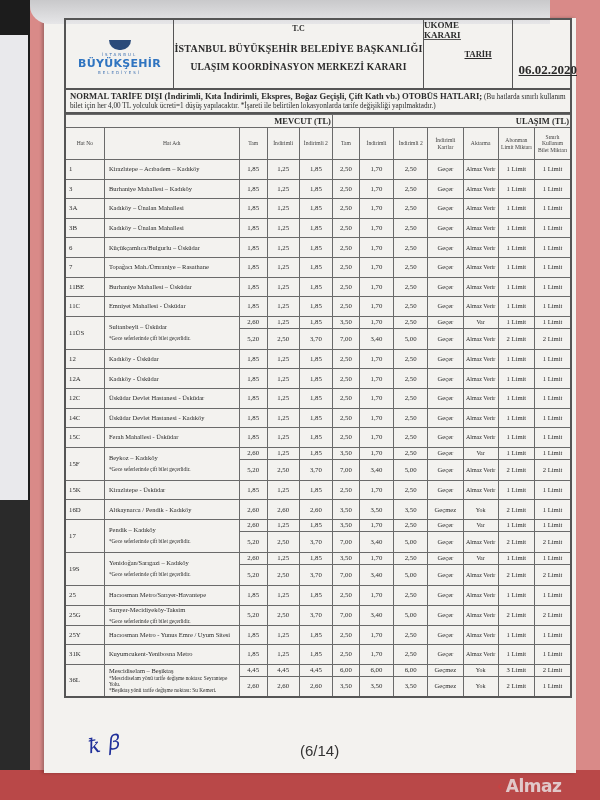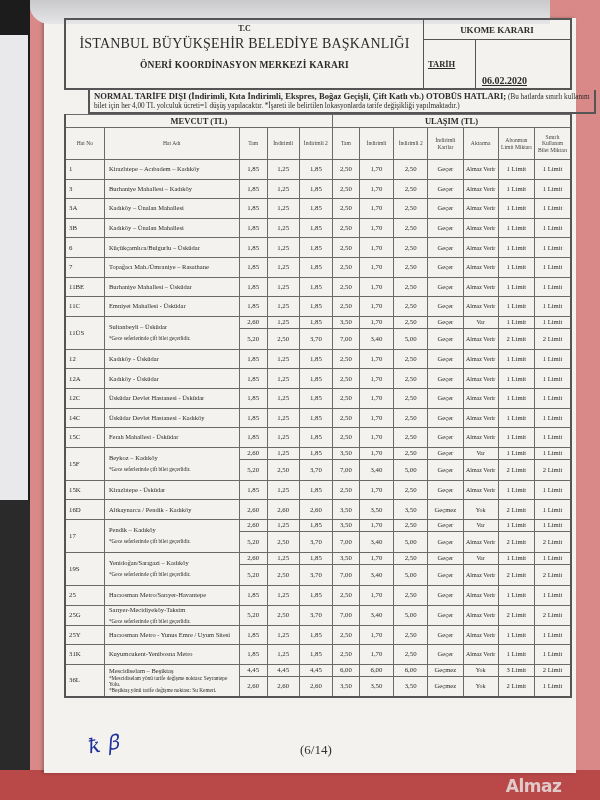--- a/index.html
+++ b/index.html
@@ -33,73 +33,79 @@
   .logo-box {
     width:108px; border-right:1.5px solid #555;
     display:flex; flex-direction:column; align-items:center; justify-content:center;
     padding-top:6px;
   }
   .logo-emblem { width:22px; height:10px; border-radius:0 0 11px 11px; background:#2b4b7a; margin-bottom:2px; }
   .logo-top, .logo-bottom { font-family:"DejaVu Sans", sans-serif; font-size:4px; letter-spacing:2px; color:#3c6fb0; }
   .logo-main { font-family:"DejaVu Sans", sans-serif; font-weight:bold; font-size:11px; color:#2f74c0; letter-spacing:0.3px; }
   .title-box { flex:1; border-right:1.5px solid #555; text-align:center; padding-top:4px; }
   .title-tc { font-size:8px; font-weight:bold; }
-  .title-l1 { font-size:14px; font-weight:normal; margin-top:3px; letter-spacing:0.2px; }
+  .title-l1 { font-size:10px; font-weight:bold; margin-top:10px; letter-spacing:0.2px; }
   .title-l2 { font-size:9.5px; font-weight:bold; margin-top:8px; letter-spacing:0.2px; }
-  .ukome { width:146px; display:flex; flex-direction:column; }
+  .ukome { width:146px; display:flex; flex-direction:row; }
   .ukome-head { height:20px; border-bottom:1.5px solid #555; font-size:9px; font-weight:bold; display:flex; align-items:center; justify-content:center; }
   .ukome-row { flex:1; display:flex; border-bottom:1.5px solid #555;text-decoration:underline; }
   .ukome-row:last-child { border-bottom:none; }
   .ukome-k { width:52px; border-right:1.5px solid #555; font-size:8.5px; font-weight:bold; display:flex; align-items:center; padding-left:4px; }
-  .ukome-v { flex:1; font-size:10px; font-weight:bold; display:flex; align-items:center; padding-left:6px;margin-top:32px; }
+  .ukome-v { flex:1; font-size:13px; font-weight:bold; display:flex; align-items:center; padding-left:6px;margin-top:32px; }
   .note-box {
     width:508px; border:2px solid #555; border-top:none;
-    padding:2px 4px 2px 4px; font-size:7.2px; line-height:8.5px;margin-left:24px;
+    padding:2px 4px 2px 4px; font-size:7.2px; line-height:8.5px;
   }
   .note-box .b { font-weight:bold; font-size:8.6px; }
   table.tariff {
     width:508px; border-collapse:collapse; border:2.5px solid #555; border-top:1.5px solid #555;
     font-size:6.6px; table-layout:fixed;
   }
   table.tariff td, table.tariff th {
     border:1px solid #6a6a6a; text-align:center; vertical-align:middle; font-weight:normal;
     padding:0 1px; line-height:8px;
   }
-  table.tariff th.group { font-weight:bold; font-size:8.5px; height:13px; }
+  table.tariff th.group { font-weight:bold; font-size:8.5px; height:13px;text-align:right; }
   table.tariff th.col { font-size:5.6px; line-height:6.5px; height:32px; color:#444; }
   td.hatno { text-align:left !important; padding-left:3px !important; font-size:6.8px; }
   td.hatadi { text-align:left !important; padding-left:4px !important; font-size:6.5px; }
   td.hatadi .sub { display:block; font-size:5.3px; margin-top:3px; }
   td.hatadi .sub2 { display:block; font-size:5.3px; line-height:6px; }
   td.num { font-size:6.8px; }
   td.small { font-size:6px; line-height:6.6px; }
   tr.r1 td { height:19.6px; }
   tr.rsplit1 td { height:12px; }
   tr.rsplit2 td { height:21px; }
-  .footer-page { position:absolute; left:300px; top:742px; font-family:Liberation Serif, serif; font-size:13px; color:#333;text-align:center; }
+  .footer-page { position:absolute; left:300px; top:742px; font-family:Liberation Sans, sans-serif; font-size:15px; color:#333;text-align:center; }
   .signature { position:absolute; left:88px; top:730px; font-family:"DejaVu Serif", serif; font-style:italic; font-size:20px; color:#1f2f9a; transform:rotate(-10deg); }
   .watermark { position:absolute; left:498px; top:776px; font-family:"DejaVu Sans", sans-serif; font-weight:bold; font-size:17px; color:#e8dfe0; letter-spacing:-0.5px; opacity:0.85; }
   .watermark .flag { font-size:7px; color:#e33; vertical-align:middle; margin-right:2px; }
 </style>
 </head>
 <body>
 
 <div class="bg-left-dark"></div>
 <div class="bg-pink"></div>
 <div class="bg-left-panel"></div>
 <div class="bg-red-bottom"></div>
 <div class="page"></div>
 <div class="page-curl"></div>
 
 <div class="doc">
   <div class="header-grid">
+    <div class="logo-box">
+      <div class="logo-emblem"></div>
+      <div class="logo-top">İSTANBUL</div>
+      <div class="logo-main">BÜYÜKŞEHİR</div>
+      <div class="logo-bottom">BELEDİYESİ</div>
+    </div>
     <div class="title-box">
       <div class="title-tc">T.C</div>
       <div class="title-l1">İSTANBUL BÜYÜKŞEHİR BELEDİYE BAŞKANLIĞI</div>
-      <div class="title-l2">ÖNERİ KOORDİNASYON MERKEZİ KARARI</div>
+      <div class="title-l2">ULAŞIM KOORDİNASYON MERKEZİ KARARI</div>
     </div>
     <div class="ukome">
       <div class="ukome-head">UKOME KARARI</div>
       <div class="ukome-row">
         <div class="ukome-k">TARİH</div>
         <div class="ukome-v">06.02.2020</div>
       </div>
     </div>
   </div>
 

